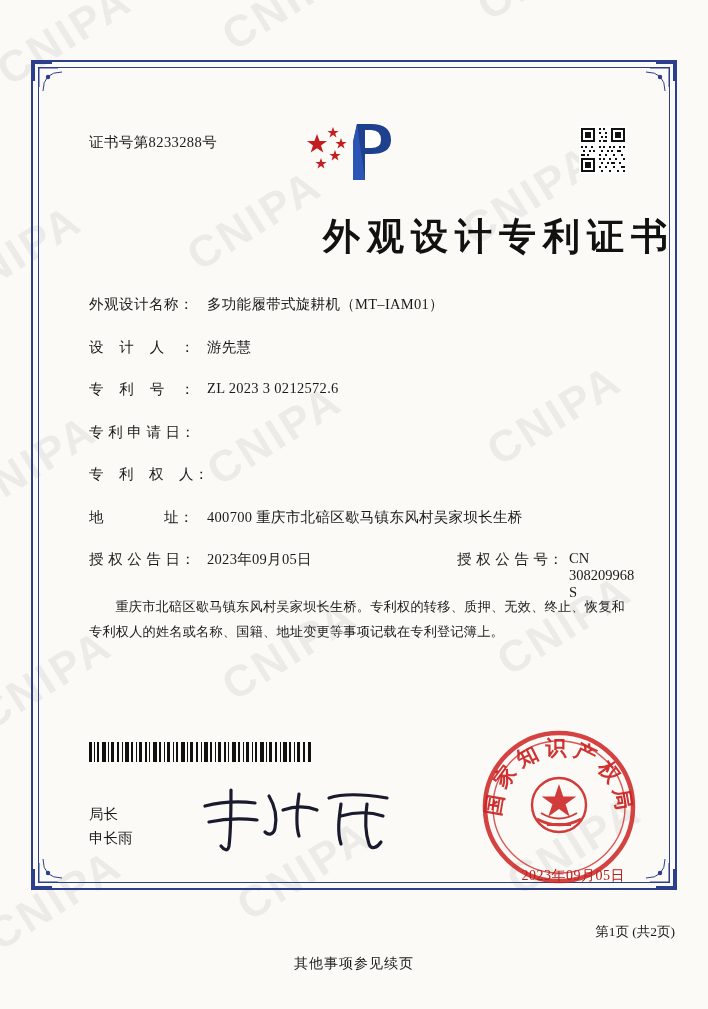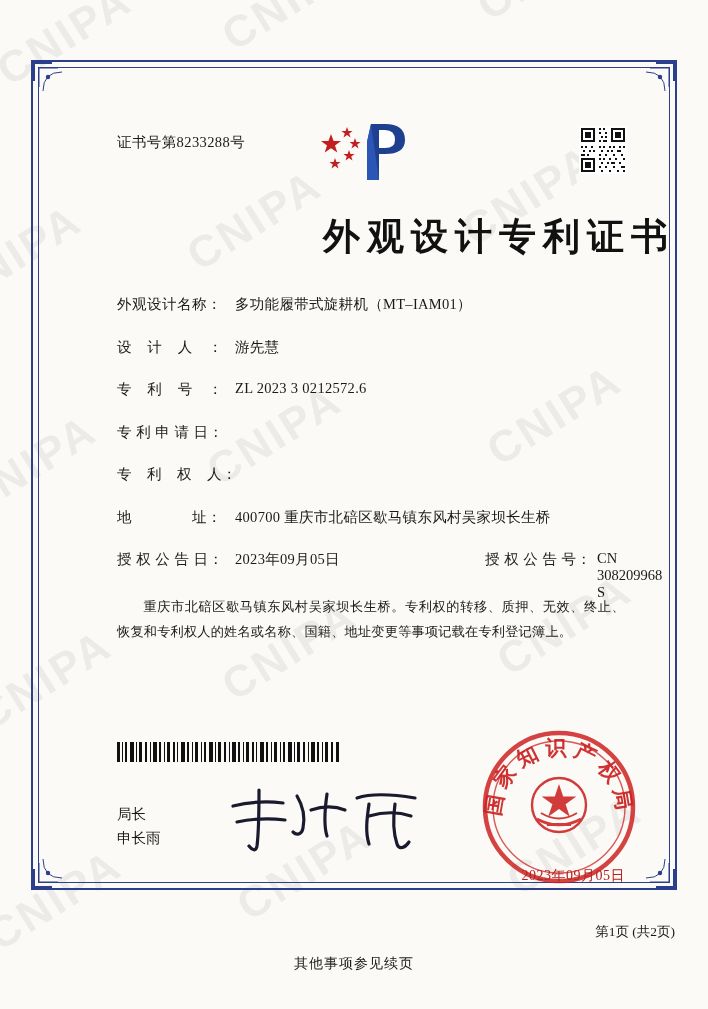--- a/index.html
+++ b/index.html
@@ -62,21 +62,20 @@
   .c-tl { left: -1px; top: -1px; }
   .c-tr { right: -1px; top: -1px; transform: scaleX(-1); }
   .c-bl { left: -1px; bottom: -1px; transform: scaleY(-1); }
   .c-br { right: -1px; bottom: -1px; transform: scale(-1,-1); }
 
   .inner {
     position: absolute;
     left: 0; top: 0; right: 0; bottom: 0;
     padding: 0 44px;
     box-sizing: border-box;
-    margin-left: 28px;
   }
 
   
   .cert-no {
     position: absolute;
     left: 56px;
     top: 71px;
     font-size: 14.5px;
     letter-spacing: 0.4px;
   }

